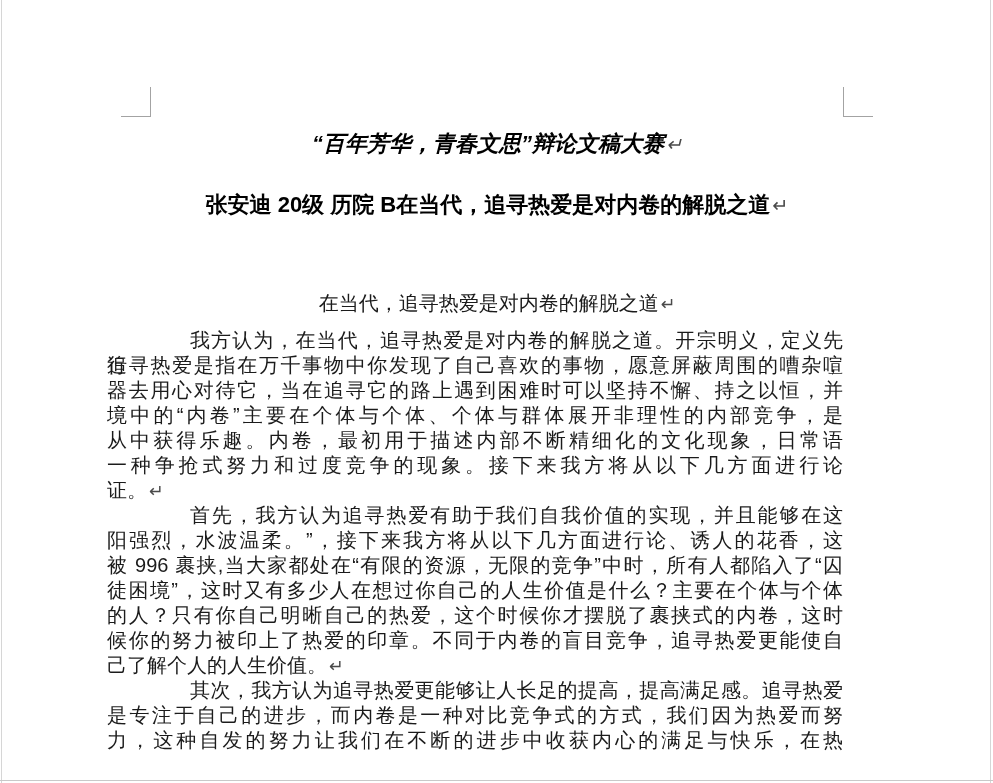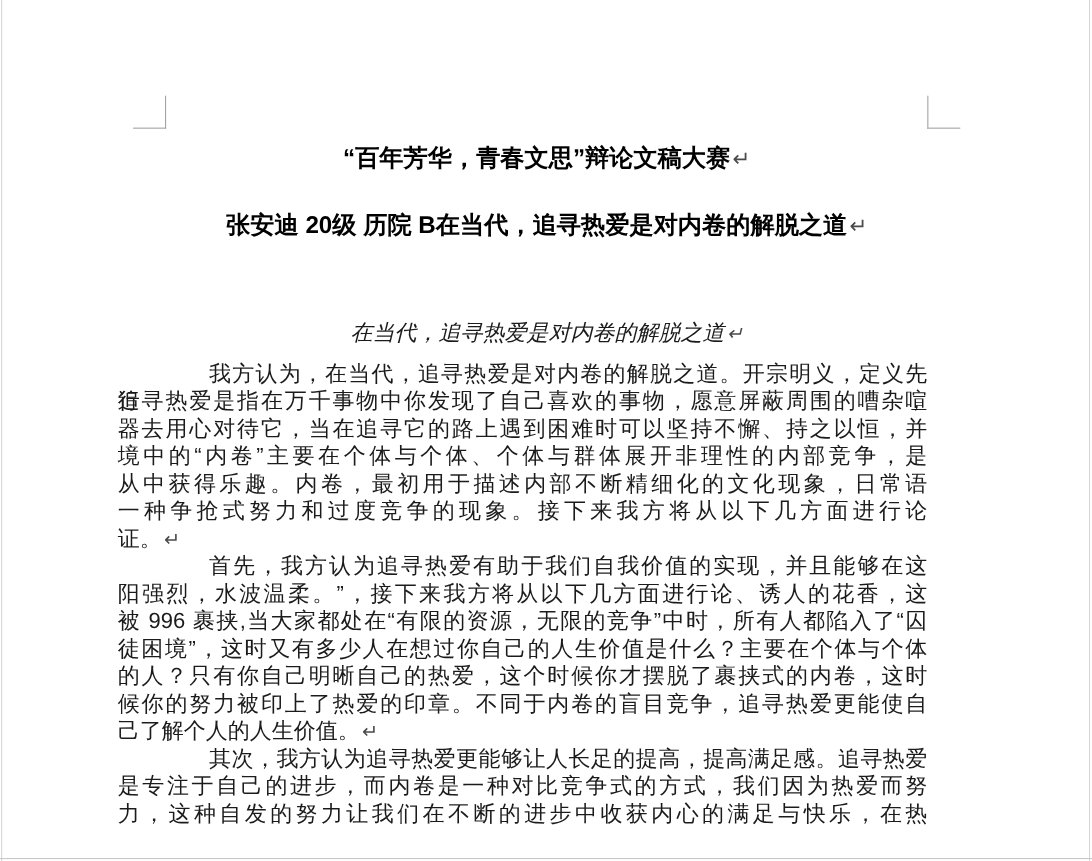--- a/index.html
+++ b/index.html
@@ -35,34 +35,33 @@
   .h-line {
     position: absolute;
     left: 151px;
     width: 692px;
     font-weight: bold;
     font-size: 22px;
     line-height: 26px;
     color: #000000;
     white-space: nowrap;
   }
-  .title-line    { top: 131px; text-align: center; }
+  .title-line    { top: 131px; text-align: center; font-style: italic; }
   .author-line   { top: 192px; text-align: center; }
   .bodylabel-line{ top: 236px; text-align: left; }
   .subtitle-line {
     position: absolute;
     left: 151px;
     top: 291px;
     width: 692px;
     text-align: center;
     font-size: 20px;
     line-height: 24px;
     color: #1b1b1b;
     white-space: nowrap;
-    font-style: italic;
   }
   .pilcrow {
     font-weight: normal;
     color: #4a4a4a;
     font-size: 0.88em;
     margin-left: 2px;
   }
   
   .body-text {
     position: absolute;

